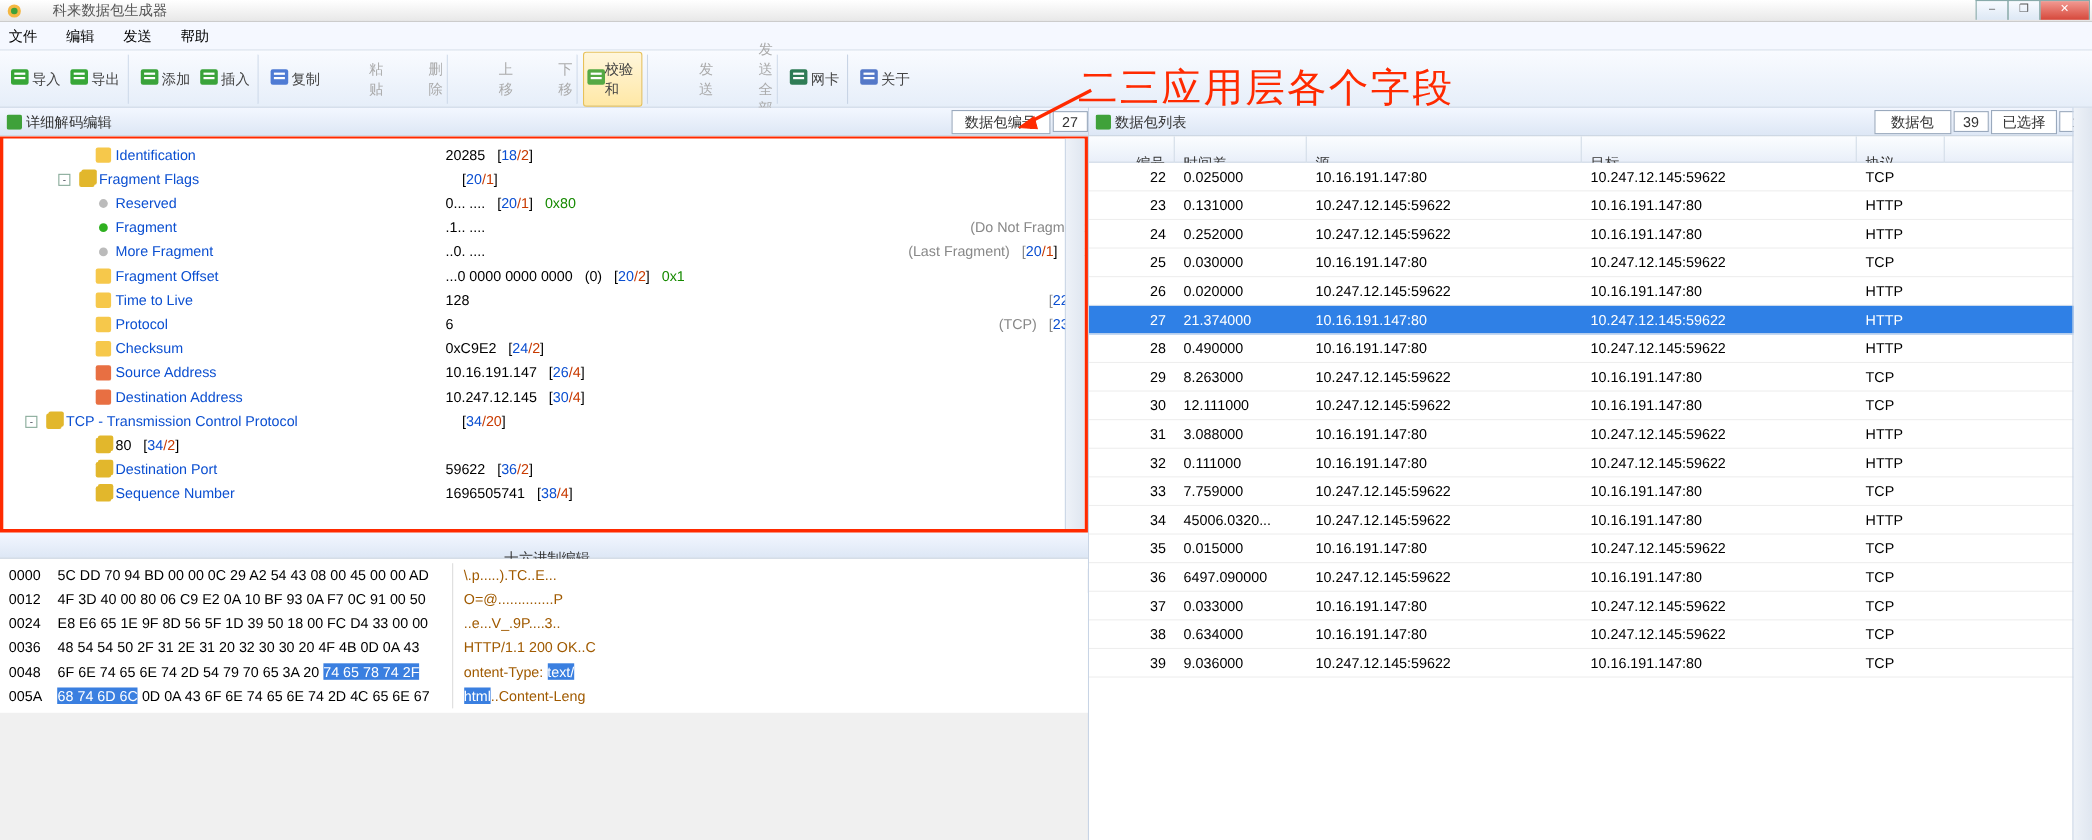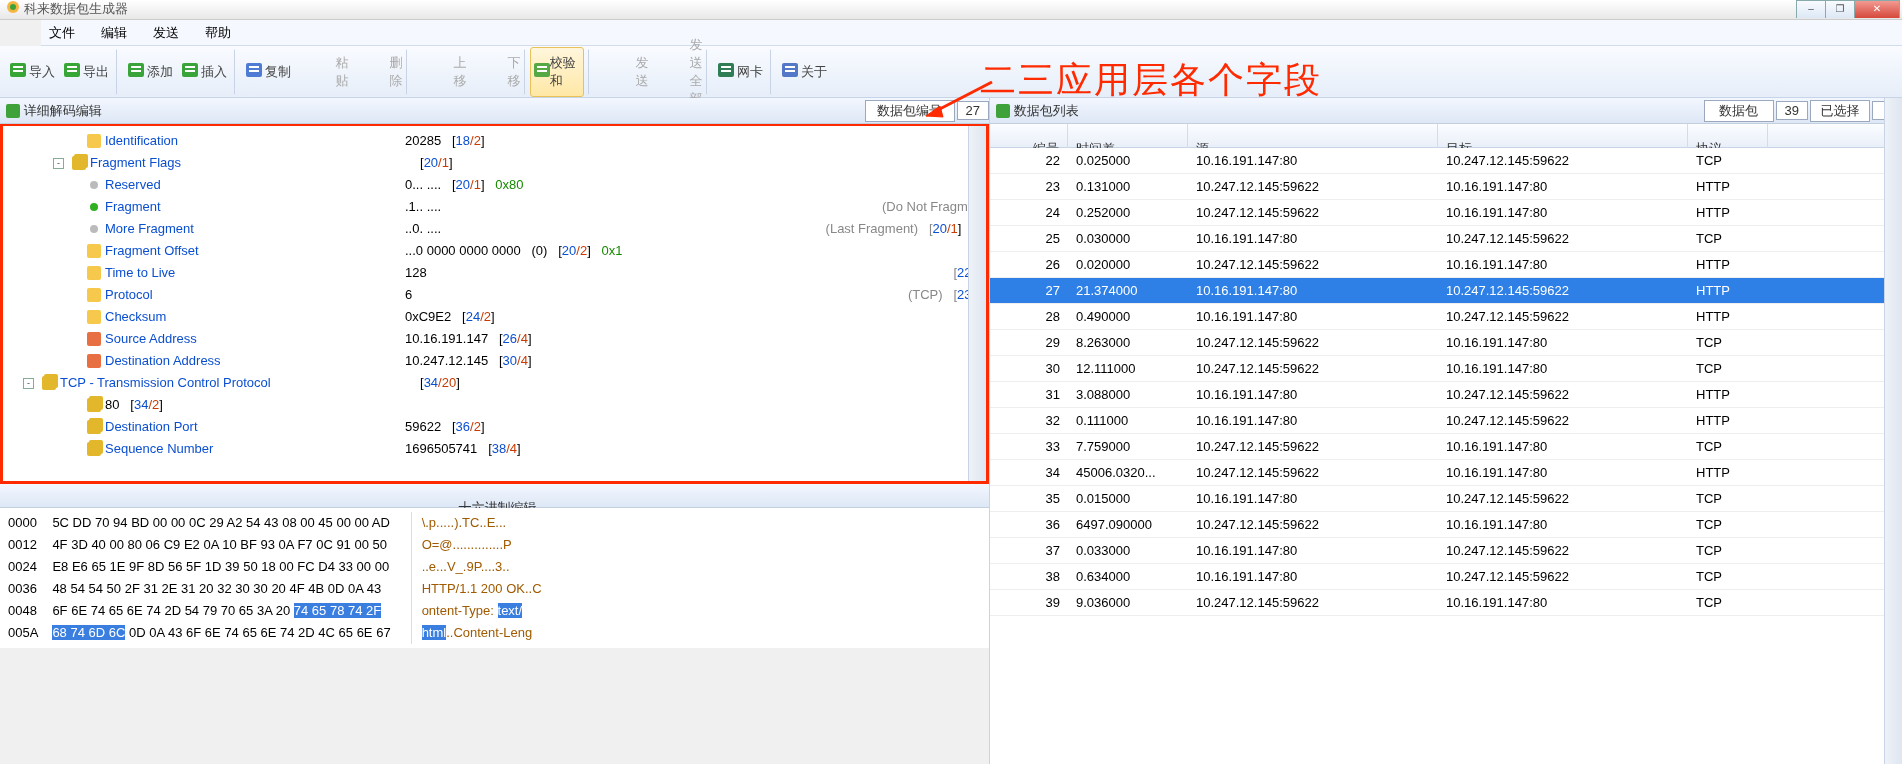--- a/index.html
+++ b/index.html
@@ -1,22 +1,22 @@
 <!DOCTYPE html>
 <html><head>
 <meta charset="utf-8">
 <style>
 * { margin: 0; padding: 0; box-sizing: border-box; font-family: "Microsoft YaHei", SimSun, Arial, sans-serif; font-size: 13px; }
 body { background: #f0f0f0; width: 1902px; height: 764px; overflow: hidden; position: relative; }
-.titlebar { height: 20px; background: linear-gradient(#ffffff,#e8e8e8); border-bottom: 1px solid #ccc; display: flex; padding-left: 6px; color: #555; font-size: 12px; overflow: hidden; }
+.titlebar { height: 20px; background: linear-gradient(#ffffff,#e8e8e8); border-bottom: 1px solid #ccc; display: flex; align-items: center; padding-left: 6px; color: #555; font-size: 12px; overflow: hidden; gap: 24px; }
 .titlebar svg { margin-right: 4px; flex: none; }
 .win-buttons { position:absolute; right: 2px; top: 0; display:flex; }
 .win-btn { width: 30px; height: 18px; border: 1px solid #8aa; border-bottom: none; background: linear-gradient(#f8fbff,#dde8f5); margin-left: -1px; font-size:10px; text-align:center; line-height:16px; }
 .win-btn.close { background: linear-gradient(#f29a92,#d6483b); color:#fff; width: 46px; }
-.menubar { height: 26px; background: #f5f8ff; display:flex; align-items:center; padding-left: 8px; border-bottom: 1px solid #d3dce8; font-size: 15px; margin-left: 41px; }
+.menubar { height: 26px; background: #f5f8ff; display:flex; align-items:center; padding-left: 8px; border-bottom: 1px solid #d3dce8; font-size: 15px; }
 .menubar span { margin-right: 26px; }
 .toolbar { height: 52px; background: linear-gradient(#f9fbff,#e6eef9); border-bottom: 1px solid #c8d4e5; display:flex; align-items:center; padding-left: 4px; }
 .tbtn { width: 54px; height: 50px; display:flex; flex-direction:row; align-items:center; justify-content:center; font-size:12px; color:#444; border:1px solid transparent; border-radius:3px; }
 .tbtn.sep { border-left:1px solid #c8d4e5; height:46px; width:1px; margin:0 4px; }
 .tbtn.hl { background: linear-gradient(#fff6dc,#ffe8a6); border:1px solid #e8c158; }
 .tbtn svg { margin-bottom: 2px; }
 .tbtn.dim { color:#aaa;gap:42px; }
 .workspace { display:flex; height: calc(764px - 98px); }
 .left-col { width: 990px; display:flex; flex-direction:column; border-right:1px solid #c8d4e5; }
 .right-col { width: 912px; display:flex; flex-direction:column; position: relative; }

